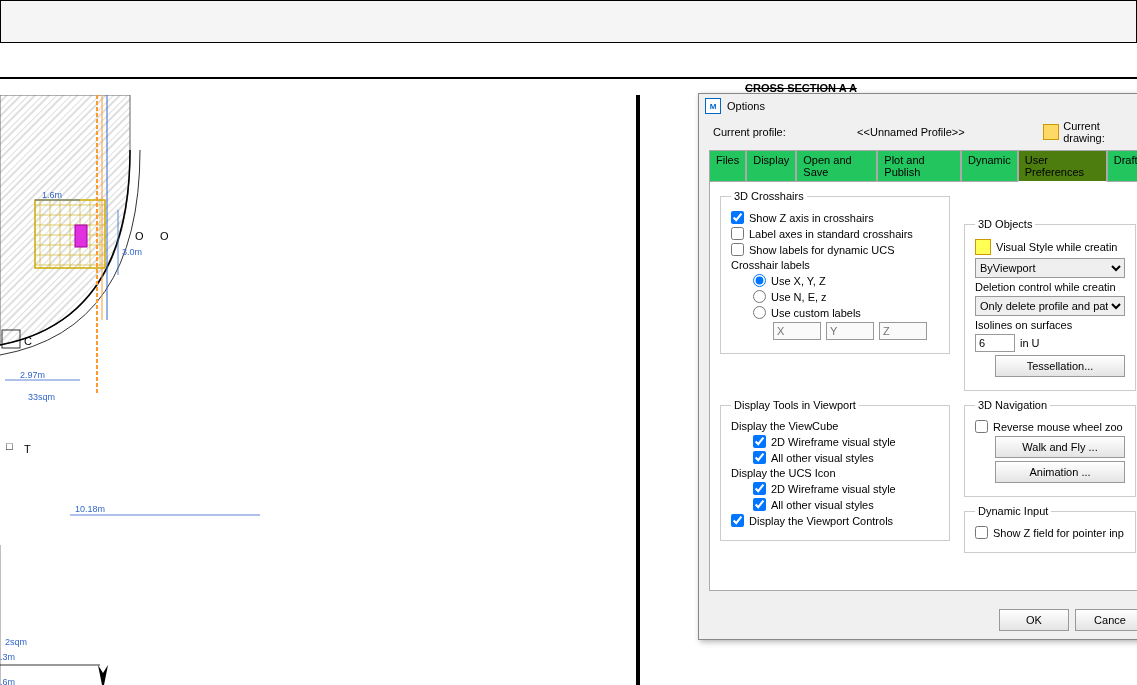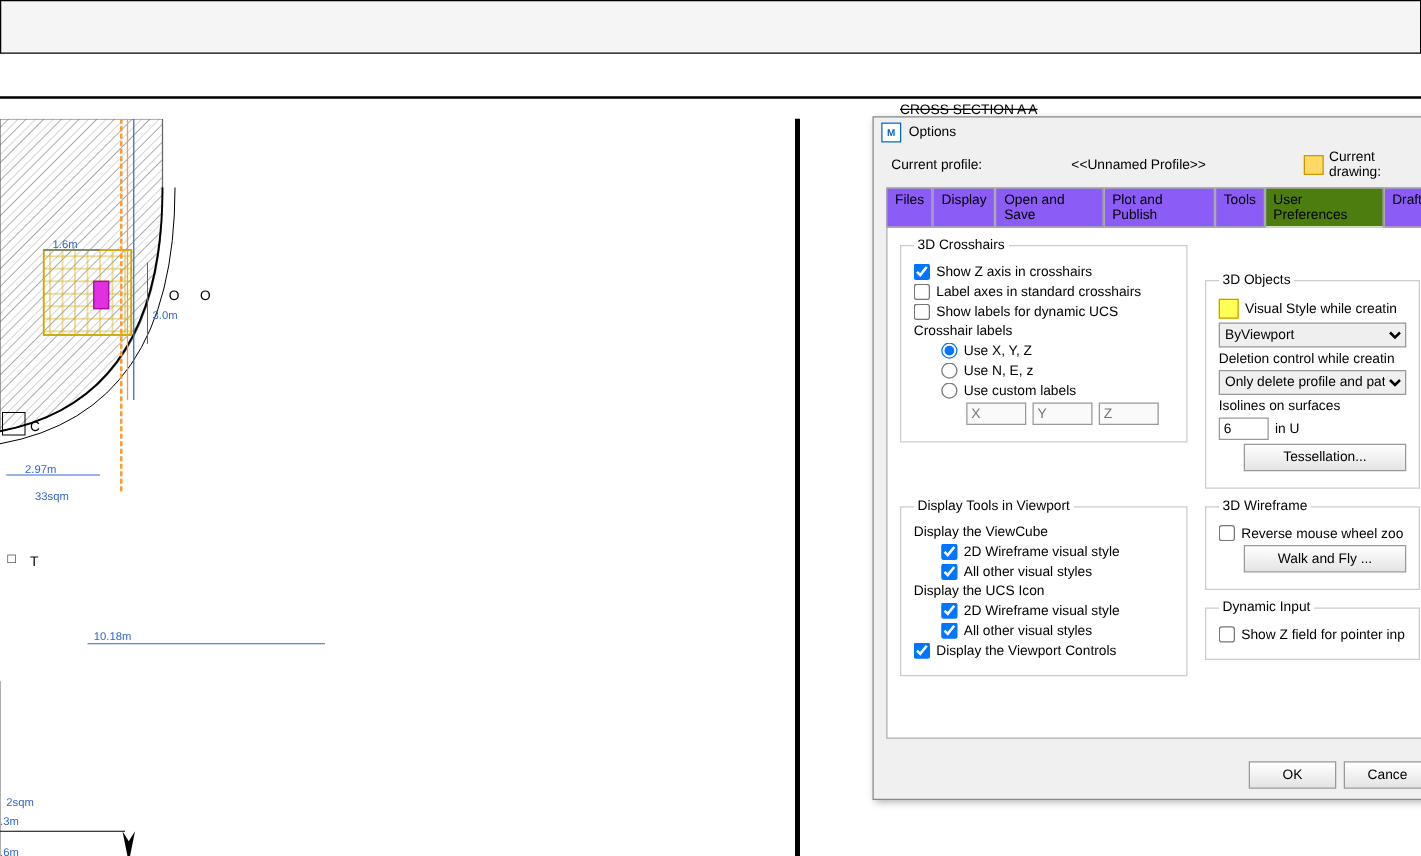--- a/index.html
+++ b/index.html
@@ -44,22 +44,23 @@
       overflow: hidden;
     }
     .drawing-svg {
       position: absolute;
       top: 0;
       left: 0;
     }
     .cross-section-text {
       position: absolute;
       top: 82px;
-      left: 720px;
+      left: 745px;
       color: #000;
+      font-weight: bold;
     }
     .dialog {
       position: absolute;
       top: 93px;
       left: 698px;
       width: 460px;
       background: #f0f0f0;
       border: 1px solid #888;
       box-shadow: 2px 2px 6px rgba(0,0,0,0.3);
     }
@@ -94,21 +95,21 @@
     .draw-icon {
       width:16px; height:16px; background:#ffd966; border:1px solid #c90; margin-right:4px;
     }
     .tabs {
       display: flex;
       margin: 4px 10px 0 10px;
     }
     .tab {
       border: 1px solid #aaa;
       padding: 3px 6px;
-      background: #8b5cf6;
+      background: #22c55e;
       margin-bottom: -1px;
       cursor: default;
     }
     .tab.active {
       background: #4d7c0f;
       border-bottom: 1px solid #fff;
     }
     .tab-body {
       margin: 0 10px 10px 10px;
       background: #fff;
@@ -255,21 +256,21 @@
     <span class="val1">&lt;&lt;Unnamed Profile&gt;&gt;</span>
     <span class="draw-icon"></span>
     <span>Current drawing:</span>
   </div>
 
   <div class="tabs">
     <div class="tab">Files</div>
     <div class="tab">Display</div>
     <div class="tab">Open and Save</div>
     <div class="tab">Plot and Publish</div>
-    <div class="tab">Tools</div>
+    <div class="tab">Dynamic</div>
     <div class="tab active">User Preferences</div>
     <div class="tab">Drafti</div>
   </div>
 
   <div class="tab-body">
     <div class="col left">
       <fieldset>
         <legend>3D Crosshairs</legend>
         <div class="row">
             <input type="checkbox" checked="" style="">
@@ -348,27 +349,30 @@
         <div class="row">
           <input type="text" style="width: 40px;" value="6">
           <span>in U</span>
         </div>
         <div class="row" style="justify-content:flex-end;">
             <div class="btn full">Tessellation...</div>
           </div>
       </fieldset>
 
       <fieldset>
-        <legend>3D Wireframe</legend>
+        <legend>3D Navigation</legend>
         <div class="row">
             <input type="checkbox" style="">
             <span>Reverse mouse wheel zoo</span>
           </div>
         <div class="row" style="justify-content:flex-end;">
             <div class="btn full">Walk and Fly ...</div>
+          </div>
+        <div class="row" style="justify-content:flex-end;">
+            <div class="btn full">Animation ...</div>
           </div>
       </fieldset>
 
       <fieldset>
         <legend>Dynamic Input</legend>
         <div class="row">
             <input type="checkbox" style="">
             <span>Show Z field for pointer inp</span>
           </div>
       </fieldset>

